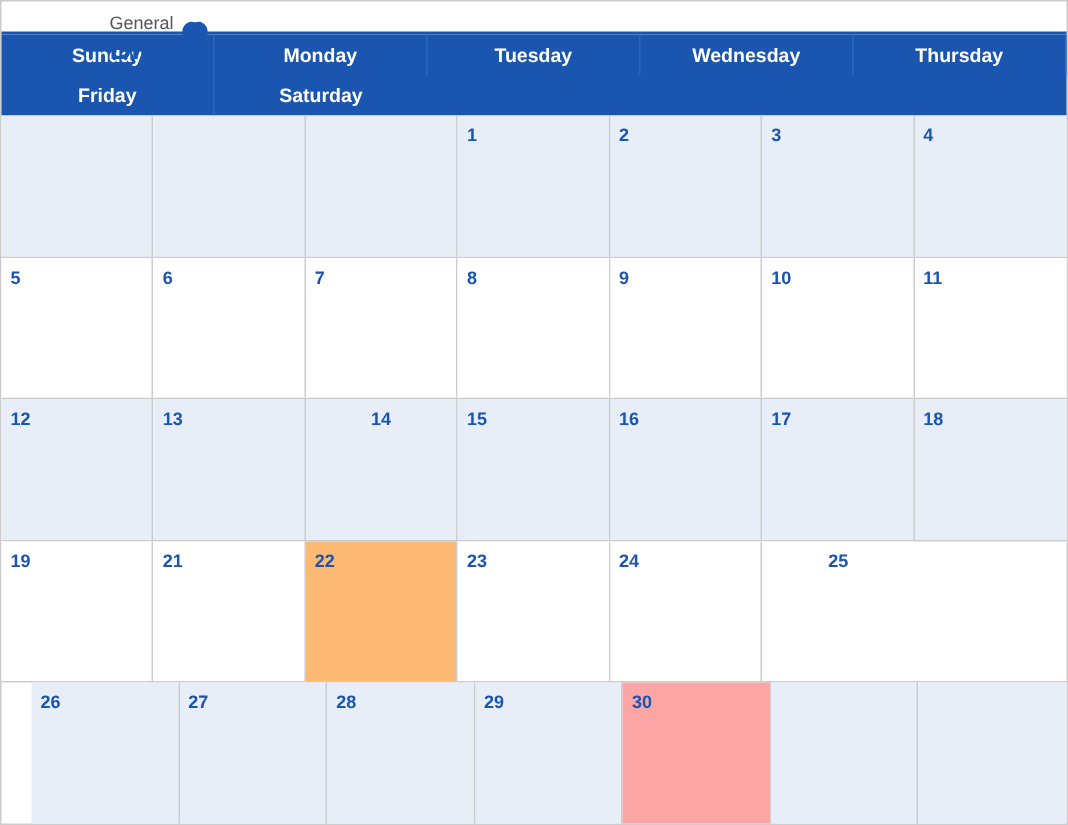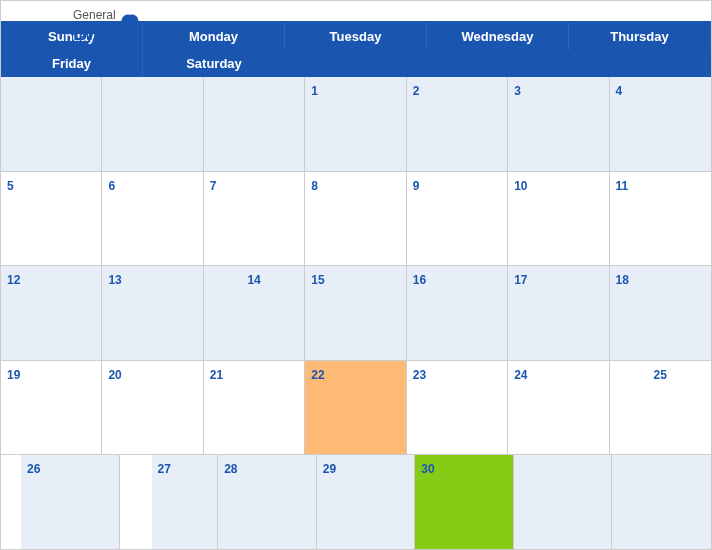--- a/index.html
+++ b/index.html
@@ -156,31 +156,30 @@
           <div class="day-cell" style="background: rgb(232, 238, 248);"><span class="day-number">12</span></div>
           <div class="day-cell" style="background: rgb(232, 238, 248);"><span class="day-number">13</span></div>
           <div class="day-cell" style="background: rgb(232, 238, 248); text-align: center;"><span class="day-number">14</span></div>
           <div class="day-cell" style="background: rgb(232, 238, 248);"><span class="day-number">15</span></div>
           <div class="day-cell" style="background: rgb(232, 238, 248);"><span class="day-number">16</span></div>
           <div class="day-cell" style="background: rgb(232, 238, 248);"><span class="day-number">17</span></div>
           <div class="day-cell" style="background: rgb(232, 238, 248);"><span class="day-number">18</span></div>
         </div>
         <div class="week-row">
           <div class="day-cell" style="background: rgb(255, 255, 255);"><span class="day-number">19</span></div>
-          <div class="day-cell" style="background: rgb(255, 255, 255);"><span class="day-number">20</span></div>
           <div class="day-cell" style="background: rgb(255, 255, 255);"><span class="day-number">21</span></div>
           <div class="day-cell" style="background: #fdba74;"><span class="day-number">22</span></div>
           <div class="day-cell" style="background: rgb(255, 255, 255);"><span class="day-number">23</span></div>
           <div class="day-cell" style="background: rgb(255, 255, 255);"><span class="day-number">24</span></div>
           <div class="day-cell" style="background: rgb(255, 255, 255); text-align: center;"><span class="day-number">25</span></div>
         </div>
         <div class="week-row">
           <div class="day-cell" style="background: rgb(232, 238, 248);"><span class="day-number">26</span></div>
-          <div class="day-cell" style="background: rgb(232, 238, 248); margin-left: 32px;"><span class="day-number">27</span></div>
+          <div class="day-cell" style="background: rgb(232, 238, 248);"><span class="day-number">27</span></div>
           <div class="day-cell" style="background: rgb(232, 238, 248);"><span class="day-number">28</span></div>
           <div class="day-cell" style="background: rgb(232, 238, 248);"><span class="day-number">29</span></div>
-          <div class="day-cell" style="background: #84cc16;"><span class="day-number">30</span></div>
+          <div class="day-cell" style="background: #fca5a5;"><span class="day-number">30</span></div>
           <div class="day-cell empty" style="background: rgb(232, 238, 248);"></div>
           <div class="day-cell empty" style="background: rgb(232, 238, 248);"></div>
         </div>
       </div>
   </div>
 </div>
 
 </body></html>

